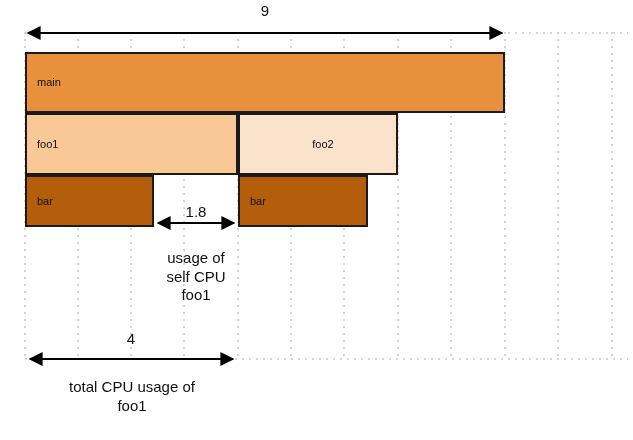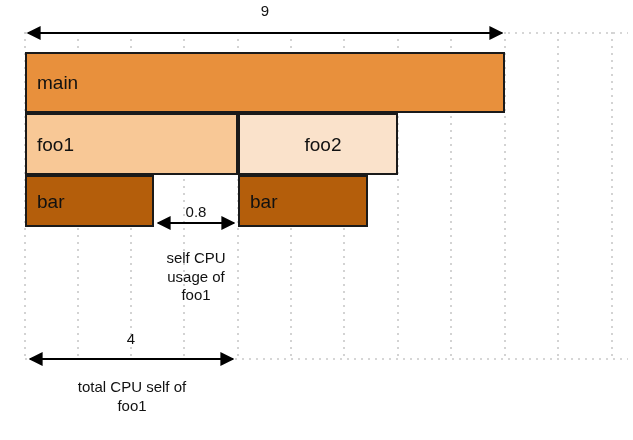--- a/index.html
+++ b/index.html
@@ -27,21 +27,21 @@
     width: 633px;
     height: 440px;
     pointer-events: none;
   }
   .frame-box {
     position: absolute;
     box-sizing: border-box;
     border: 2px solid #1a1a1a;
     display: flex;
     align-items: center;
-    font-size: 19px;
+    font-size: 11px;
     line-height: 1;
     color: #111111;
   }
   .frame-label {
     padding-left: 10px;
     white-space: nowrap;
   }
   .dim-text {
     position: absolute;
     font-size: 15px;
@@ -122,28 +122,28 @@
       <line x1="158" y1="223" x2="234" y2="223" stroke="#000000" stroke-width="2" marker-start="url(#ah-start)" marker-end="url(#ah-end)"></line>
     </g>
 
     <g>
       <line x1="30" y1="359" x2="233" y2="359" stroke="#000000" stroke-width="2" marker-start="url(#ah-start)" marker-end="url(#ah-end)"></line>
     </g>
   </svg>
 
   <div class="dim-text" style="left:245px; top:2px; width:40px;">9</div>
 
-  <div class="dim-text" style="left:176px; top:203px; width:40px;">0.8</div>
+  <div class="dim-text" style="left:176px; top:203px; width:40px;">1.8</div>
 
   <div class="dim-text" style="left:111px; top:330px; width:40px;">4</div>
 
   <div class="caption-text" style="left:136px; top:249px; width:120px;">
+    <div>usage of</div>
     <div>self CPU</div>
-    <div>usage of</div>
     <div>foo1</div>
   </div>
 
   <div class="caption-text" style="left:31px; top:378px; width:202px;">
-    <div>total CPU self of</div>
+    <div>total CPU usage of</div>
     <div>foo1</div>
   </div>
 
 </div>
 
 </body></html>

